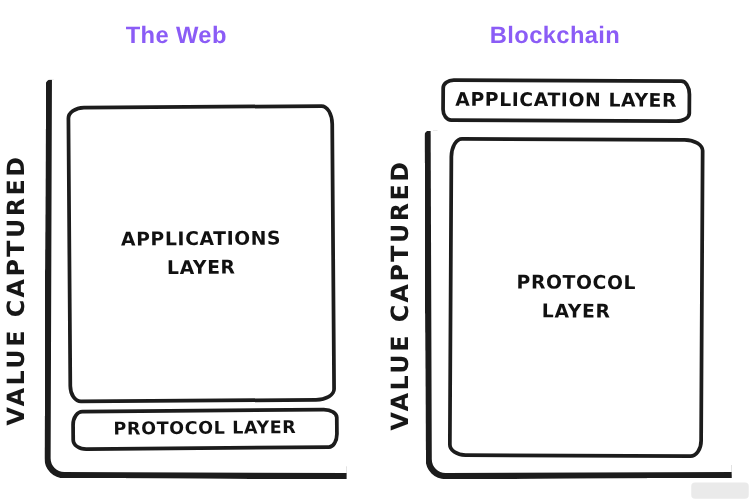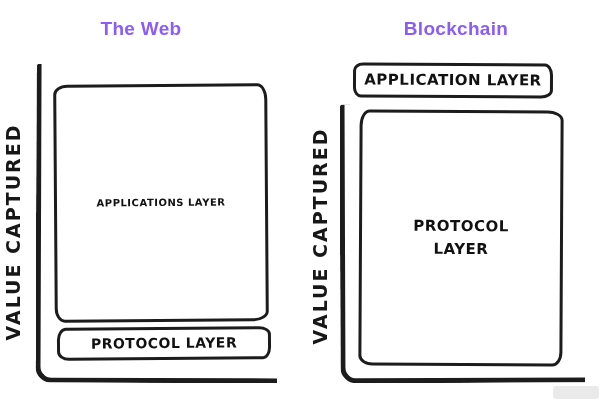--- a/index.html
+++ b/index.html
@@ -21,21 +21,21 @@
   .title {
     position: absolute;
     width: 180px;
     text-align: center;
     font-size: 19px;
     font-weight: bold;
     color: #8b5cf6;
     letter-spacing: 0.3px;
   }
   .title-web   { left: 51px;  top: 18px; }
-  .title-chain { left: 366px; top: 18px; }
+  .title-chain { left: 354px; top: 18px; }
 
   
   .vlabel {
     position: absolute;
     width: 240px;
     height: 24px;
     text-align: center;
     font-family: "DejaVu Sans", sans-serif;
     font-size: 19px;
     font-weight: bold;
@@ -74,21 +74,21 @@
     letter-spacing: 0.5px;
     line-height: 1.55;
     color: #111111;
   }
 
   .box-web-apps {
     left: 54px; top: 84px; width: 208px; height: 232px;
     border-radius: 14px 10px 16px 10px / 10px 16px 10px 14px;
     transform: rotate(-0.4deg);
   }
-  .box-web-apps .box-label { width: 150px; font-size: 10px; }
+  .box-web-apps .box-label { width: 150px; font-size: 15px; }
 
   .box-web-protocol {
     left: 57px; top: 327px; width: 208px; height: 27px;
     border-radius: 9px 12px 8px 12px / 12px 8px 12px 9px;
     transform: rotate(-0.5deg);
   }
   .box-web-protocol .box-label { font-size: 14px; white-space: nowrap; }
 
   .box-chain-application {
     left: 353px; top: 63px; width: 194px; height: 29px;

